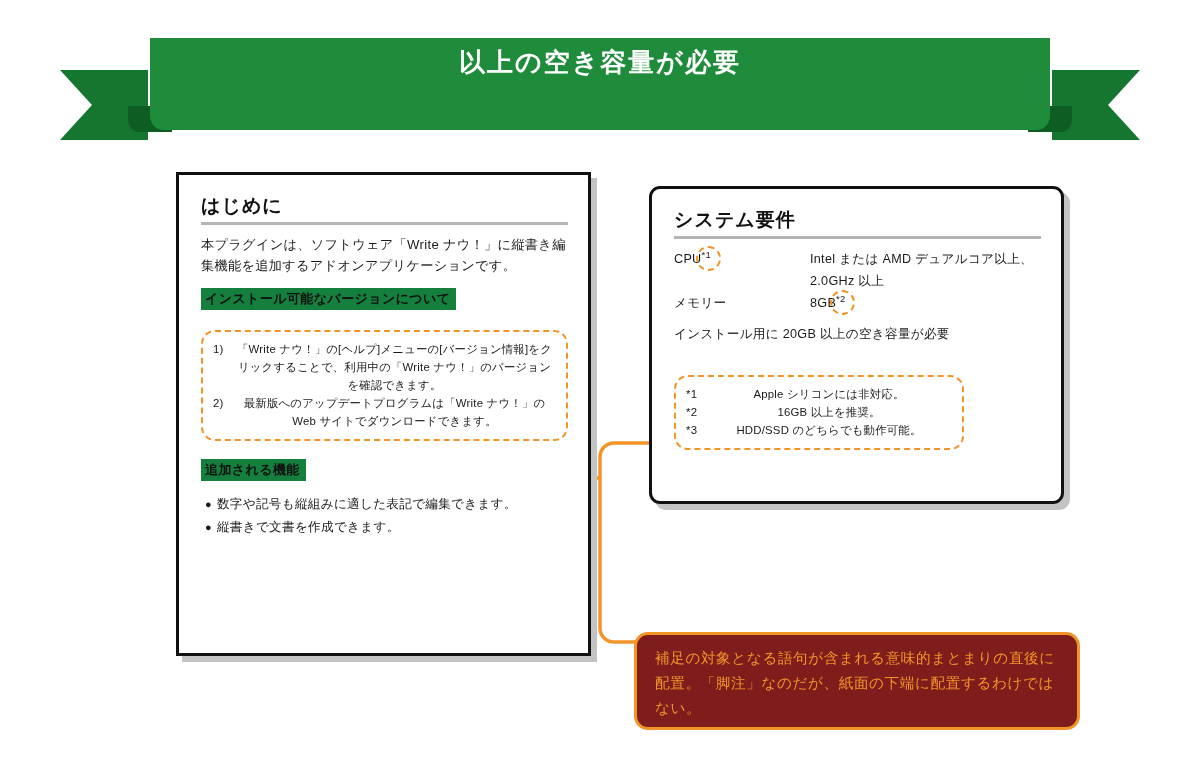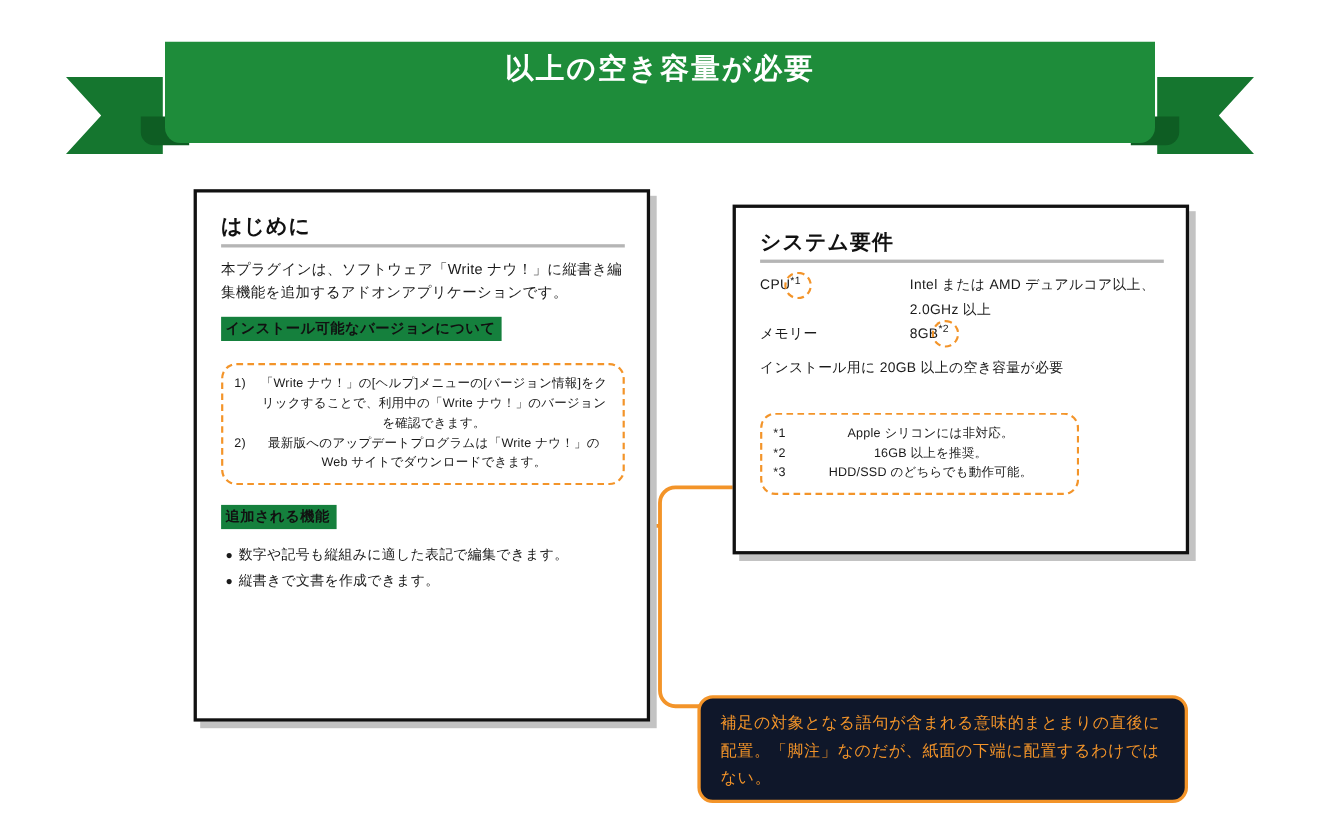--- a/index.html
+++ b/index.html
@@ -25,21 +25,21 @@
 
   
   .panel{
     position:absolute;
     background:#ffffff;
     border:3px solid #111111;
     box-shadow:6px 6px 0 0 #c3c3c3;
     box-sizing:border-box;
   }
   #panel-left{left:128px;top:172px;width:415px;height:484px;margin-left:48px;}
-  #panel-right{left:666px;top:186px;width:415px;height:318px;}
+  #panel-right{left:649px;top:186px;width:415px;height:318px;border-radius:11px;}
 
   .panel-inner{padding:18px 20px 0 22px;}
 
   .doc-h1{
     font-size:19px;font-weight:bold;color:#111;
     margin:0 0 3px 0;letter-spacing:1px;
   }
   .doc-h1-rule{
     height:3px;background:#b5b5b5;margin:0 0 9px 0;
   }
@@ -106,21 +106,21 @@
   .circ .lbl{position:relative;z-index:2;}
 
   
   #connectors{position:absolute;left:0;top:0;width:1200px;height:760px;pointer-events:none;}
 
   
   #callout{
     position:absolute;left:634px;top:632px;width:446px;height:98px;
     border:3px solid #F39429;
     border-radius:14px;
-    background:#0f172a;
+    background:#7f1d1d;
     box-sizing:border-box;
     padding:11px 16px 0 18px;
   }
   #callout p{
     margin:0;
     font-size:14.6px;line-height:25px;
     color:#F39429;
     letter-spacing:0.6px;
   }
 </style>

